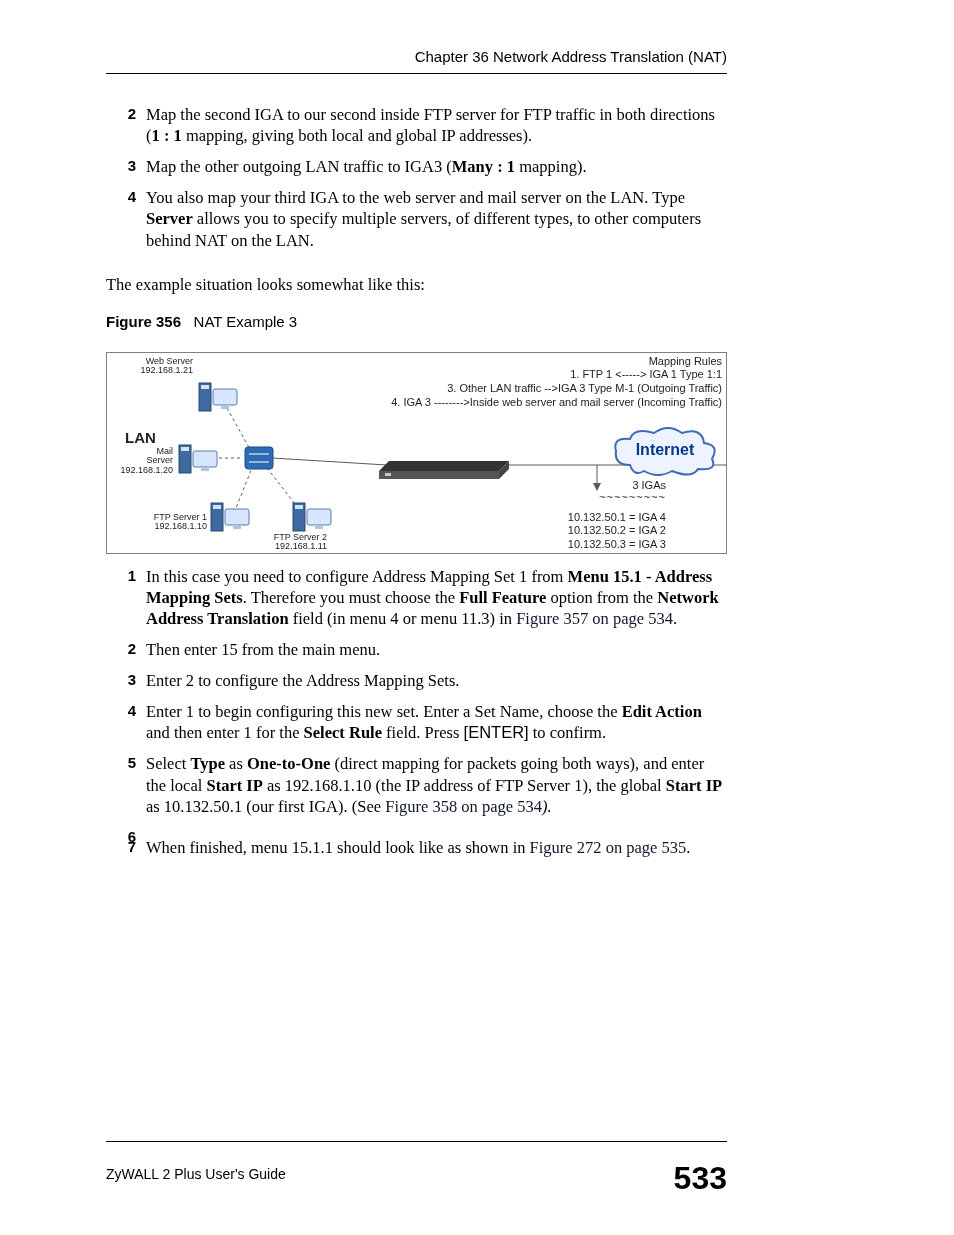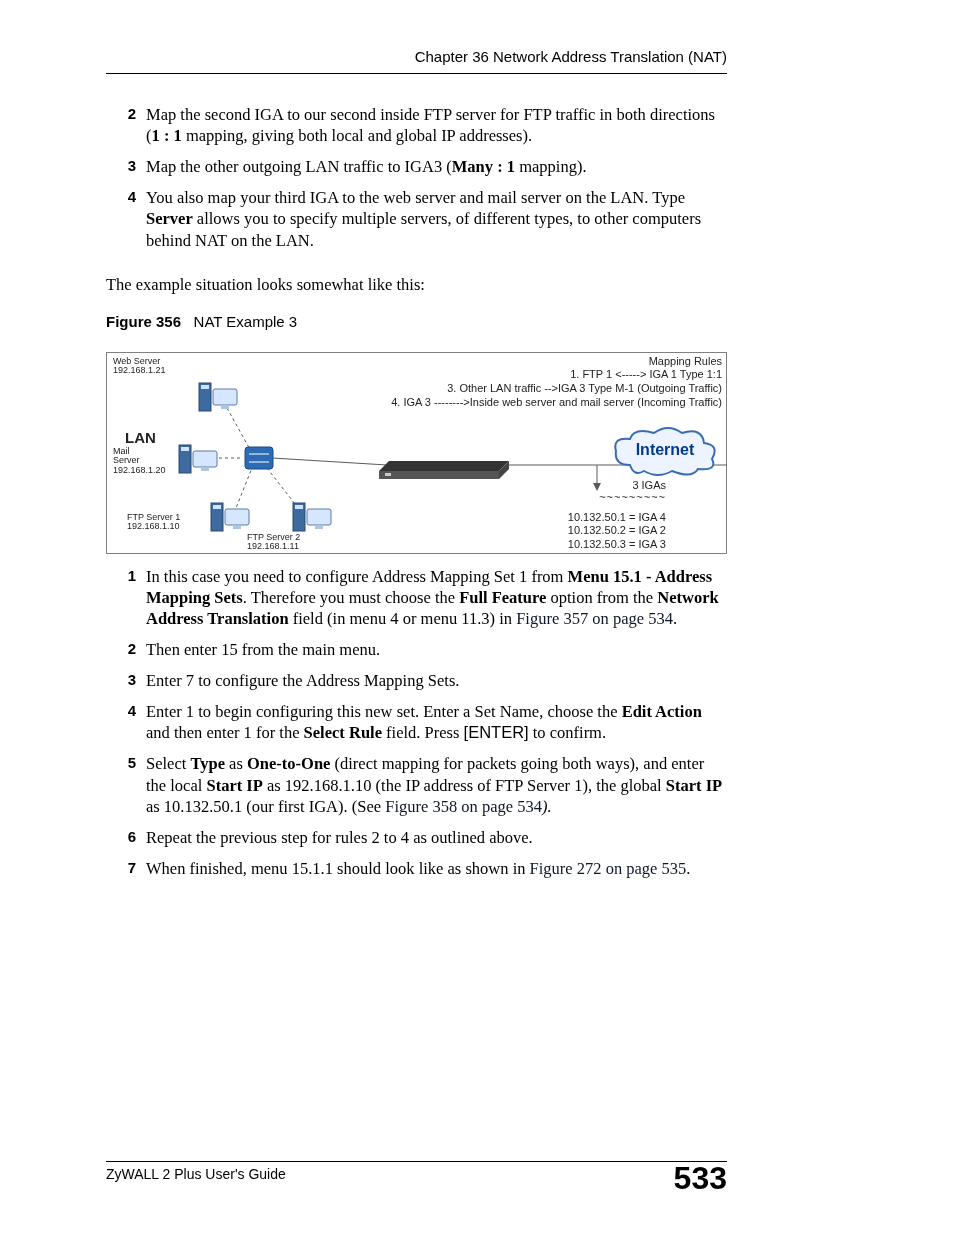--- a/index.html
+++ b/index.html
@@ -14,24 +14,24 @@
   .figcap .lbl{font-weight:bold}
   .lnk{color:#0f172a}
   .smi{font-style:italic}
   .sans{font-family:Arial,Helvetica,sans-serif}
   .fig{border:1px solid #808080;height:200px;position:relative;font-family:Arial,Helvetica,sans-serif;font-size:11px;color:#222;margin-bottom:12px;background:#fff}
   .fig .cloud{position:absolute;right:6px;top:72px;width:110px;height:52px;text-align:center}
   .fig .cloud svg{position:absolute;left:0;top:0}
   .fig .cloud span{position:absolute;left:0;right:0;top:16px;font-size:16px;font-weight:bold;color:#003a8c}
   .fig .rules{position:absolute;left:240px;top:2px;right:4px;font-size:11px;line-height:1.25;text-align:right}
   .fig .lanlbl{position:absolute;left:18px;top:76px;font-size:15px;font-weight:bold}
-  .fig .device{position:absolute;font-size:9px;text-align:left;line-height:1.05}
+  .fig .device{position:absolute;font-size:9px;text-align:right;line-height:1.05}
   .fig .igas{position:absolute;right:60px;top:126px;font-size:11px;text-align:right}
   .fig .igalist{position:absolute;right:60px;top:158px;font-size:11px;line-height:1.25}
-  .footer{position:absolute;left:106px;right:106px;bottom:38px;border-top:1.5px solid #000;padding-top:4px;display:flex;justify-content:space-between;align-items:flex-start;font-family:Arial,Helvetica,sans-serif}
+  .footer{position:absolute;left:106px;right:106px;bottom:38px;border-top:1.5px solid #000;padding-top:24px;display:flex;justify-content:space-between;align-items:flex-start;font-family:Arial,Helvetica,sans-serif}
   .footer .guide{font-size:14px}
   .footer .pnum{font-size:32px;font-weight:bold;margin-top:-6px}
 </style>
 </head>
 <body>
 
 <div class="page">
 
   <div class="hdr">Chapter 36 Network Address Translation (NAT)</div>
   <hr class="hrule">
@@ -142,24 +142,24 @@
     <div class="igalist">
       <div>10.132.50.1 = IGA 4</div>
       <div>10.132.50.2 = IGA 2</div>
       <div>10.132.50.3 = IGA 3</div>
     </div>
   </div>
 
   <ol class="steps" id="stepsB">
       <li><span class="num">1</span><span>In this case you need to configure Address Mapping Set 1 from <b>Menu 15.1 - Address Mapping Sets</b>. Therefore you must choose the <b>Full Feature</b> option from the <b>Network Address Translation</b> field (in menu 4 or menu 11.3) in <span class="lnk">Figure 357 on page 534</span>.</span></li>
       <li><span class="num">2</span><span>Then enter 15 from the main menu.</span></li>
-      <li><span class="num">3</span><span>Enter 7 to configure the Address Mapping Sets.</span></li>
+      <li><span class="num">3</span><span>Enter 2 to configure the Address Mapping Sets.</span></li>
       <li><span class="num">4</span><span>Enter 1 to begin configuring this new set. Enter a Set Name, choose the <b>Edit Action</b> and then enter 1 for the <b>Select Rule</b> field. Press <span class="sans">[ENTER]</span> to confirm.</span></li>
       <li><span class="num">5</span><span>Select <b>Type</b> as <b>One-to-One</b> (direct mapping for packets going both ways), and enter the local <b>Start IP</b> as 192.168.1.10 (the IP address of FTP Server 1), the global <b>Start IP</b> as 10.132.50.1 (our first IGA). (See <span class="lnk">Figure 358 on page 534</span><span class="smi">).</span></span></li>
-      <li><span class="num">6</span><span>Repeat the previous step for rules 2 to 4 as outlined above.</span></li>
+      <li><span class="num">6</span></li>
       <li><span class="num">7</span><span>When finished, menu 15.1.1 should look like as shown in <span class="lnk">Figure 272 on page 535</span>.</span></li>
     </ol>
 
   <div class="footer">
     <span class="guide">ZyWALL 2 Plus User's Guide</span>
     <span class="pnum">533</span>
   </div>
 
 </div>
 

